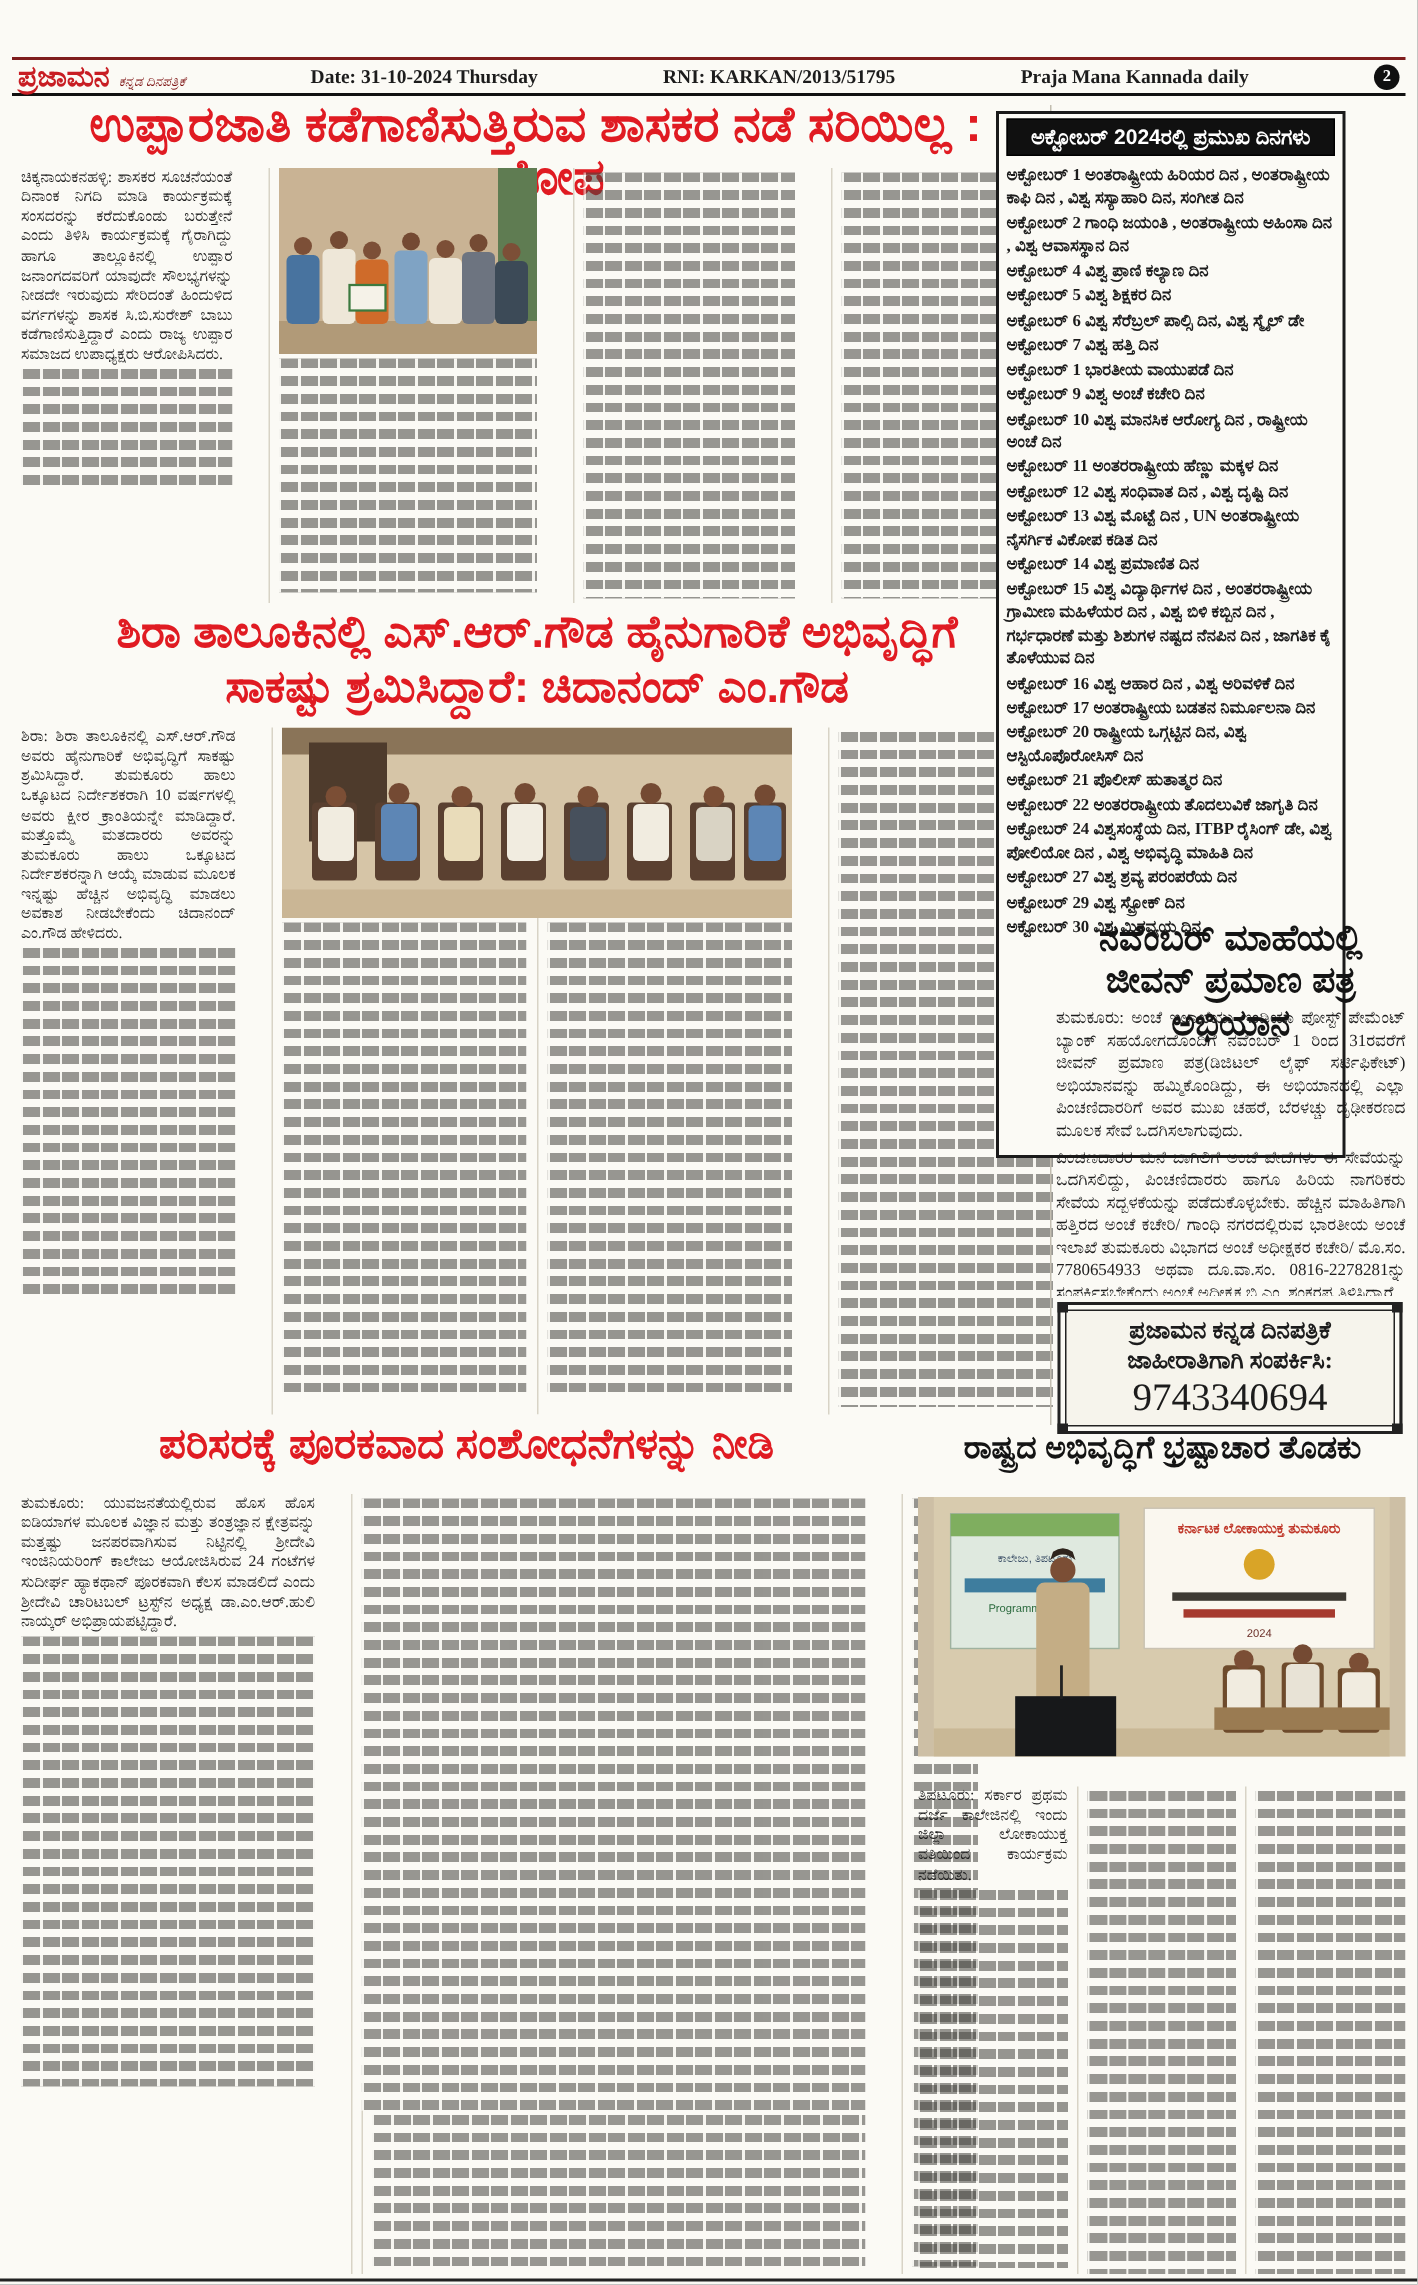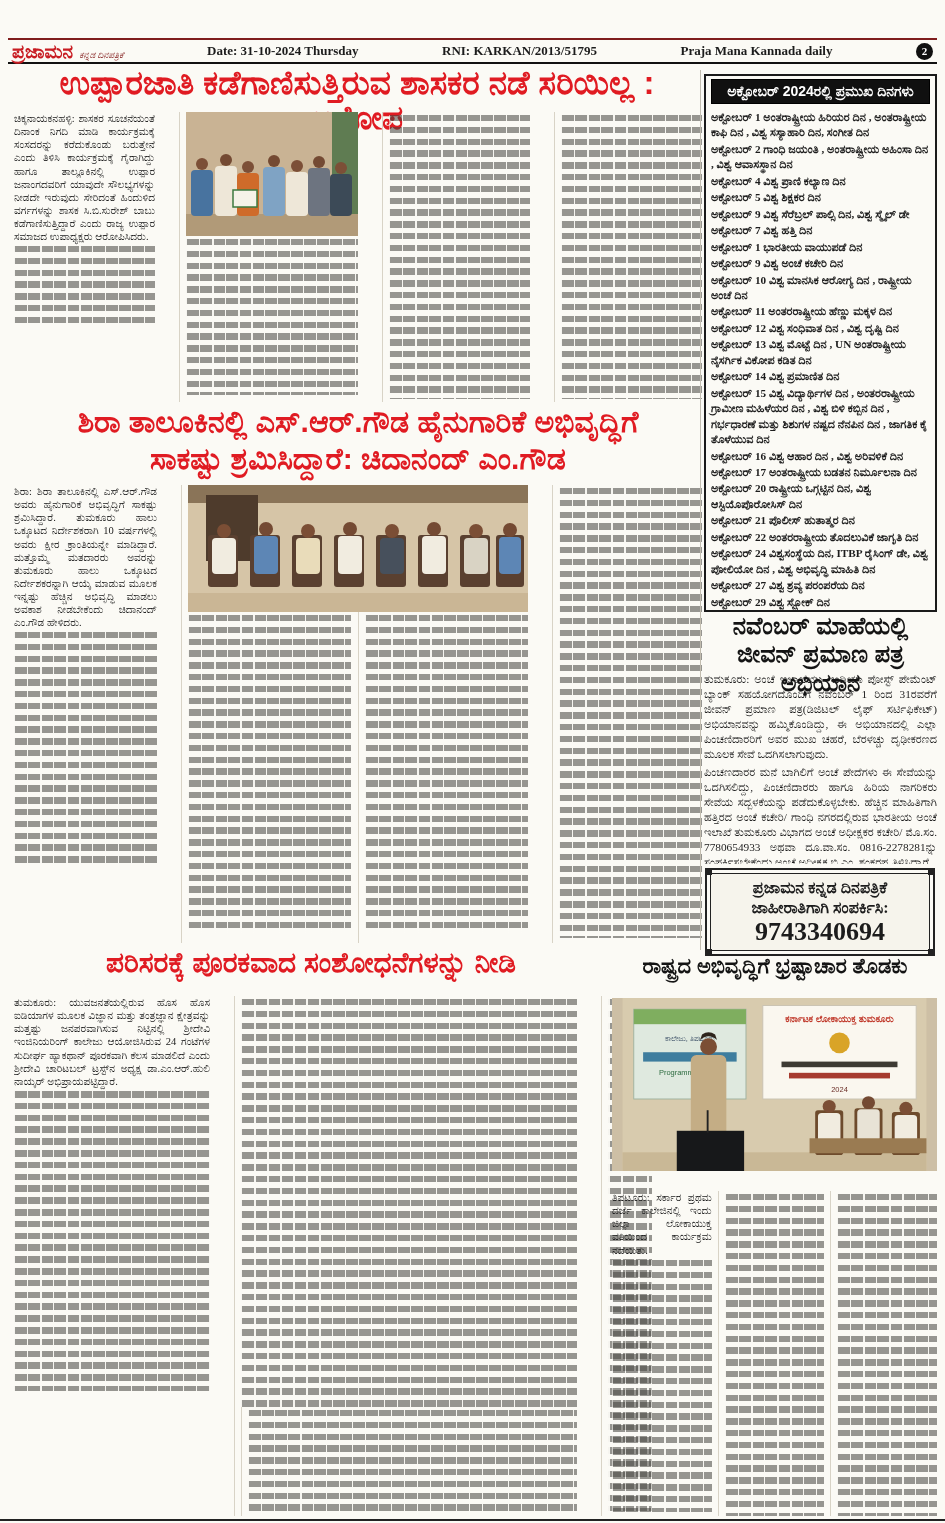--- a/index.html
+++ b/index.html
@@ -31,36 +31,36 @@
       repeating-linear-gradient(180deg, #45443f 0 6.5px, transparent 6.5px 11.8px);
       opacity:.55;margin-top:3px;}
   .art1{position:absolute;left:14px;top:112px;width:688px;height:290px;}
   .art2{position:absolute;left:14px;top:485px;width:688px;height:458px;}
   .photocol{flex:0 0 172px;}
   .midcol{flex:0 0 340px;display:flex;flex-direction:column;}
   .midcol .subrow{display:flex;gap:7px;flex:1;}
   .subcol{flex:1;min-width:0;overflow:hidden;}
   .vrule{position:absolute;left:700px;top:70px;width:1px;height:880px;background:#c2bdb0;}
   
-  .octbox{position:absolute;left:704px;top:74px;width:233px;height:538px;border:2px solid #1a1a1a;
+  .octbox{position:absolute;left:664px;top:74px;width:233px;height:698px;border:2px solid #1a1a1a;
           box-sizing:border-box;padding:3px 5px;overflow:hidden;background:#fbfaf5;}
   .oct-title{background:#101010;color:#fff;border:1px solid #000;text-align:center;
              font-family:"Liberation Sans",sans-serif;font-weight:bold;font-size:14px;padding:3px 2px;}
   .oct-list{margin-top:6px;font-weight:bold;font-size:11.2px;line-height:1.38;}
   .oct-item{margin-bottom:1px;}
   .novh{position:absolute;left:704px;top:612px;width:233px;font-size:24px;line-height:1.18;}
   .novbody{position:absolute;left:704px;top:672px;width:233px;height:192px;font-size:11.3px;
            line-height:1.32;text-align:justify;overflow:hidden;}
   .novbody p{margin:0 0 4px 0;}
   .adbox{position:absolute;left:705px;top:868px;width:230px;height:88px;border:2px solid #222;
          box-shadow:inset 0 0 0 3px #fbfaf5, inset 0 0 0 4px #222;
          box-sizing:border-box;display:flex;flex-direction:column;align-items:center;justify-content:center;
          text-align:center;background:#f6f4ec;}
   .adbox .l{font-weight:bold;font-size:16px;line-height:1.25;}
-  .adbox .ph{font-weight:bold;font-size:26px;line-height:1.1;font-family:"Liberation Serif",serif;}
+  .adbox .ph{font-weight:normal;font-size:26px;line-height:1.1;font-family:"Liberation Serif",serif;}
   .corner{position:absolute;width:7px;height:7px;background:#222;}
   .c-tl{left:-2px;top:-2px}.c-tr{right:-2px;top:-2px}.c-bl{left:-2px;bottom:-2px}.c-br{right:-2px;bottom:-2px}
   
   .blart{position:absolute;left:14px;top:996px;width:594px;height:520px;}
   .blart .c1{flex:0 0 196px;}
   .blart .mid{flex:0 0 336px;display:flex;flex-direction:column;}
   .blart .mini{flex:0 0 44px;}
   .brart{position:absolute;left:612px;top:998px;width:325px;height:518px;display:flex;flex-direction:column;}
   .brart .subrow{display:flex;gap:6px;flex:1;margin-top:20px;}
   .photo{display:block;background:#cdbfa5;}
@@ -181,21 +181,21 @@
 
   <div class="vrule"></div>
 
   <div class="octbox">
     <div class="oct-title">ಅಕ್ಟೋಬರ್ 2024ರಲ್ಲಿ ಪ್ರಮುಖ ದಿನಗಳು</div>
     <div class="oct-list">
         <div class="oct-item">ಅಕ್ಟೋಬರ್ 1 ಅಂತರಾಷ್ಟ್ರೀಯ ಹಿರಿಯರ ದಿನ , ಅಂತರಾಷ್ಟ್ರೀಯ ಕಾಫಿ ದಿನ , ವಿಶ್ವ ಸಸ್ಯಾಹಾರಿ ದಿನ, ಸಂಗೀತ ದಿನ</div>
         <div class="oct-item">ಅಕ್ಟೋಬರ್ 2 ಗಾಂಧಿ ಜಯಂತಿ , ಅಂತರಾಷ್ಟ್ರೀಯ ಅಹಿಂಸಾ ದಿನ , ವಿಶ್ವ ಆವಾಸಸ್ಥಾನ ದಿನ</div>
         <div class="oct-item">ಅಕ್ಟೋಬರ್ 4 ವಿಶ್ವ ಪ್ರಾಣಿ ಕಲ್ಯಾಣ ದಿನ</div>
         <div class="oct-item">ಅಕ್ಟೋಬರ್ 5 ವಿಶ್ವ ಶಿಕ್ಷಕರ ದಿನ</div>
-        <div class="oct-item">ಅಕ್ಟೋಬರ್ 9 ವಿಶ್ವ ಸೆರೆಬ್ರಲ್ ಪಾಲ್ಸಿ ದಿನ, ವಿಶ್ವ ಸ್ಮೈಲ್ ಡೇ</div>
+        <div class="oct-item">ಅಕ್ಟೋಬರ್ 6 ವಿಶ್ವ ಸೆರೆಬ್ರಲ್ ಪಾಲ್ಸಿ ದಿನ, ವಿಶ್ವ ಸ್ಮೈಲ್ ಡೇ</div>
         <div class="oct-item">ಅಕ್ಟೋಬರ್ 7 ವಿಶ್ವ ಹತ್ತಿ ದಿನ</div>
         <div class="oct-item">ಅಕ್ಟೋಬರ್ 1 ಭಾರತೀಯ ವಾಯುಪಡೆ ದಿನ</div>
         <div class="oct-item">ಅಕ್ಟೋಬರ್ 9 ವಿಶ್ವ ಅಂಚೆ ಕಚೇರಿ ದಿನ</div>
         <div class="oct-item">ಅಕ್ಟೋಬರ್ 10 ವಿಶ್ವ ಮಾನಸಿಕ ಆರೋಗ್ಯ ದಿನ , ರಾಷ್ಟ್ರೀಯ ಅಂಚೆ ದಿನ</div>
         <div class="oct-item">ಅಕ್ಟೋಬರ್ 11 ಅಂತರರಾಷ್ಟ್ರೀಯ ಹೆಣ್ಣು ಮಕ್ಕಳ ದಿನ</div>
         <div class="oct-item">ಅಕ್ಟೋಬರ್ 12 ವಿಶ್ವ ಸಂಧಿವಾತ ದಿನ , ವಿಶ್ವ ದೃಷ್ಟಿ ದಿನ</div>
         <div class="oct-item">ಅಕ್ಟೋಬರ್ 13 ವಿಶ್ವ ಮೊಟ್ಟೆ ದಿನ , UN ಅಂತರಾಷ್ಟ್ರೀಯ ನೈಸರ್ಗಿಕ ವಿಕೋಪ ಕಡಿತ ದಿನ</div>
         <div class="oct-item">ಅಕ್ಟೋಬರ್ 14 ವಿಶ್ವ ಪ್ರಮಾಣಿತ ದಿನ</div>
         <div class="oct-item">ಅಕ್ಟೋಬರ್ 15 ವಿಶ್ವ ವಿದ್ಯಾರ್ಥಿಗಳ ದಿನ , ಅಂತರರಾಷ್ಟ್ರೀಯ ಗ್ರಾಮೀಣ ಮಹಿಳೆಯರ ದಿನ , ವಿಶ್ವ ಬಿಳಿ ಕಬ್ಬಿನ ದಿನ , ಗರ್ಭಧಾರಣೆ ಮತ್ತು ಶಿಶುಗಳ ನಷ್ಟದ ನೆನಪಿನ ದಿನ , ಜಾಗತಿಕ ಕೈ ತೊಳೆಯುವ ದಿನ</div>
         <div class="oct-item">ಅಕ್ಟೋಬರ್ 16 ವಿಶ್ವ ಆಹಾರ ದಿನ , ವಿಶ್ವ ಅರಿವಳಿಕೆ ದಿನ</div>

